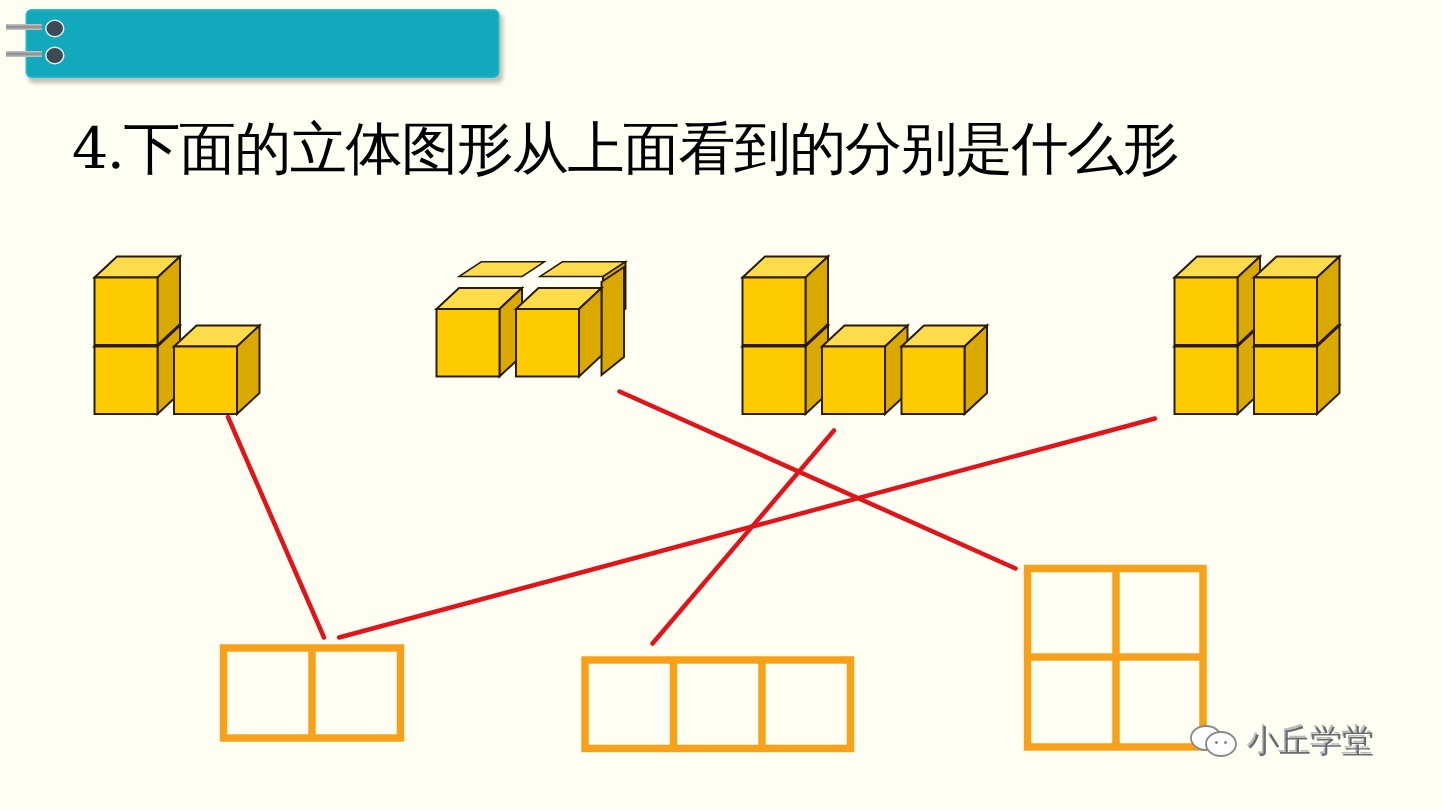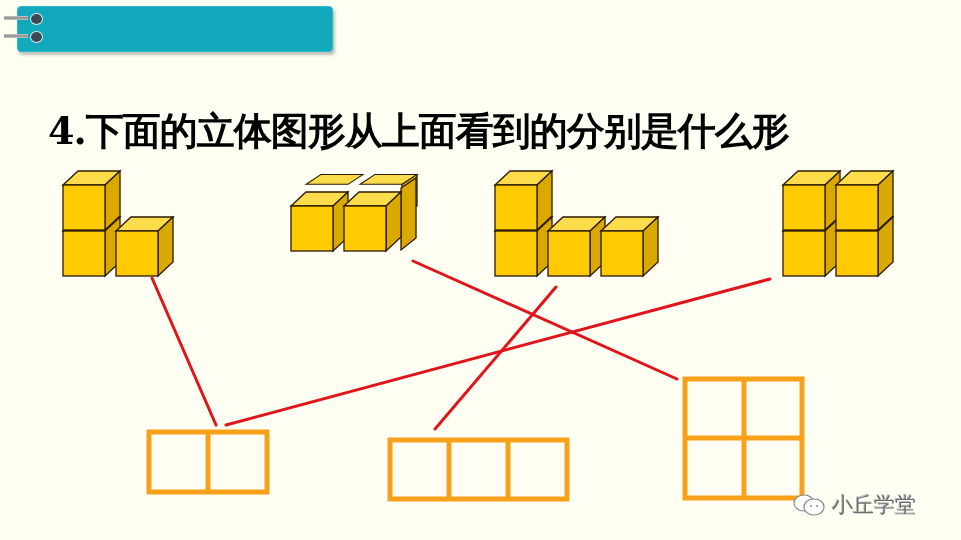--- a/index.html
+++ b/index.html
@@ -18,31 +18,29 @@
   }
   .ring {
     position: absolute; width: 11px; height: 10px; border-radius: 50%;
     background: #3b4a55; border: 1.5px solid #dfeef2;
   }
   .ring-bar {
     position: absolute; height: 4px; background: linear-gradient(#c9c9c9,#8a8a8a,#c9c9c9);
   }
   .question {
     position: absolute; left: 48px; top: 72px; width: 820px;
-    font-size: 38px; font-weight: bold; line-height: 54px; color: #000;
+    font-size: 38px; font-weight: normal; line-height: 54px; color: #000;
     letter-spacing: -1px;
-    margin-top: 32px;
   }
   svg.art { position: absolute; left: 0; top: 0; }
   .watermark {
     position: absolute; left: 792px; top: 480px;
     display: flex; align-items: center; gap: 6px;
     color: #6b6b6b; font-family: "DejaVu Sans", sans-serif; font-size: 21px;
     text-shadow: 1px 1px 0 #fff, -1px -1px 0 #bbb;
-    margin-top: 11px;
   }
 </style>
 </head>
 <body>
 
 <div class="banner">
   <div class="ring-bar" style="left:-14px; top:9px; width:24px;"></div>
   <div class="ring" style="left:12px; top:6px;"></div>
   <div class="ring-bar" style="left:-14px; top:27px; width:24px;"></div>
   <div class="ring" style="left:12px; top:24px;"></div>

